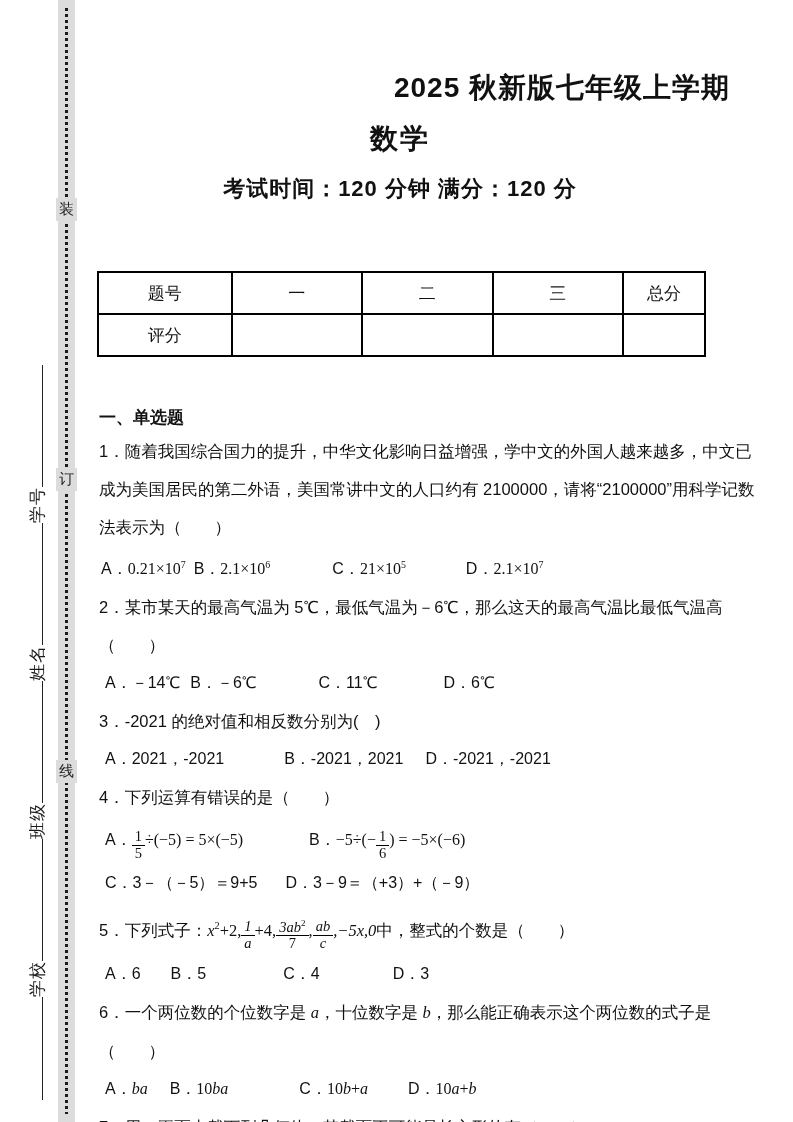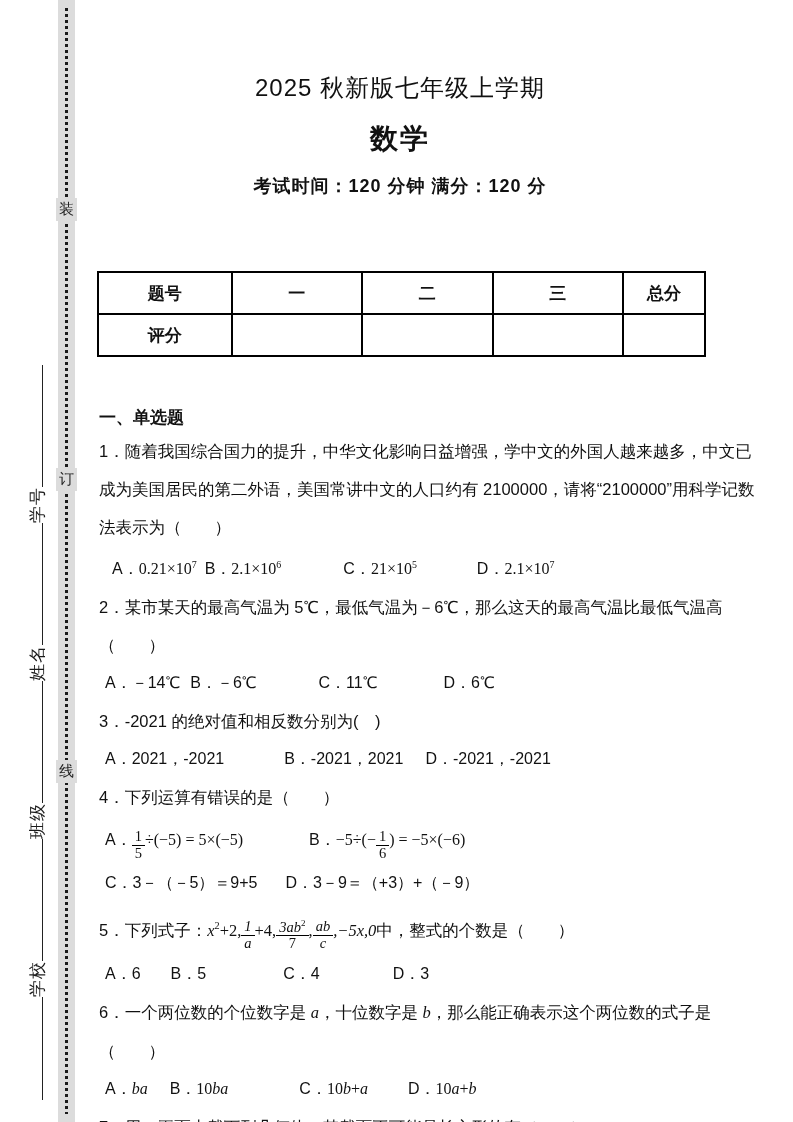--- a/index.html
+++ b/index.html
@@ -37,32 +37,32 @@
   .fill-line {
     display:inline-block; height:1em;
     border-bottom:1.6px solid #222;
   }
   .fl-lead  { width:103px; }
   .fl-mid   { width:122px; }
   .flabel { letter-spacing:1px; }
 
   
   .header { position:absolute; left:70px; top:62px; width:660px; text-align:center; }
-  .title-line { font-size:24px; font-weight:400; line-height:52px; letter-spacing:1px; }
+  .title-line { font-size:28px; font-weight:700; line-height:52px; letter-spacing:1px;text-align:right; }
   .subject    { font-size:28px; font-weight:700; line-height:50px; letter-spacing:2px; }
-  .exam-info  { font-size:18px; font-weight:700; margin-top:10px; letter-spacing:1px; }
+  .exam-info  { font-size:22px; font-weight:700; margin-top:10px; letter-spacing:1px; }
 
   
   .score-table {
     position:absolute; left:97px; top:271px; width:609px;
     border-collapse:collapse; table-layout:fixed;
   }
   .score-table td {
     border:2px solid #000; height:42px;
-    text-align:center; font-size:17px; font-weight:700;
+    text-align:center; font-size:17px; font-weight:400;
   }
 
   
   .section-title { position:absolute; left:99px; top:406px; font-size:17px; font-weight:700; }
   .content { position:absolute; left:99px; top:432px; width:662px; font-size:16.5px; }
   .stem { line-height:38px; }
   .opts { display:flex; align-items:center; line-height:38px; font-size:16px; }
   .opts.tall { line-height:48px; }
   .opt { white-space:nowrap; }
   .m  { font-family:"Liberation Serif", serif; }
@@ -123,21 +123,21 @@
   </tr>
 </tbody>
   </table>
 
 <div class="section-title">一、单选题</div>
 
 <div class="content">
 
   <div class="stem">1．随着我国综合国力的提升，中华文化影响日益增强，学中文的外国人越来越多，中文已成为美国居民的第二外语，美国常讲中文的人口约有 2100000，请将“2100000”用科学记数法表示为（　　）</div>
   <div class="opts">
-    <span class="opt" style="margin-left:13px"><span>A．</span><span class="m">0.21×10</span><sup class="m">7</sup></span>
+    <span class="opt" style="margin-left:2px"><span>A．</span><span class="m">0.21×10</span><sup class="m">7</sup></span>
     <span class="opt" style="margin-left:8px"><span>B．</span><span class="m">2.1×10</span><sup class="m">6</sup></span>
     <span class="opt" style="margin-left:62px"><span>C．</span><span class="m">21×10</span><sup class="m">5</sup></span>
     <span class="opt" style="margin-left:60px"><span>D．</span><span class="m">2.1×10</span><sup class="m">7</sup></span>
   </div>
 
   <div class="stem">2．某市某天的最高气温为 5℃，最低气温为－6℃，那么这天的最高气温比最低气温高（　　）</div>
   <div class="opts">
     <span class="opt" style="margin-left:6px"><span>A．</span><span>－14℃</span></span>
     <span class="opt" style="margin-left:10px"><span>B．</span><span>－6℃</span></span>
     <span class="opt" style="margin-left:62px"><span>C．</span><span>11℃</span></span>

